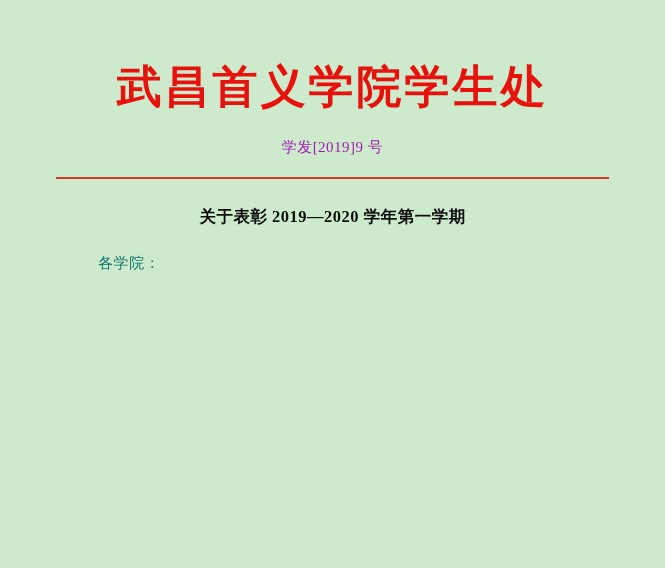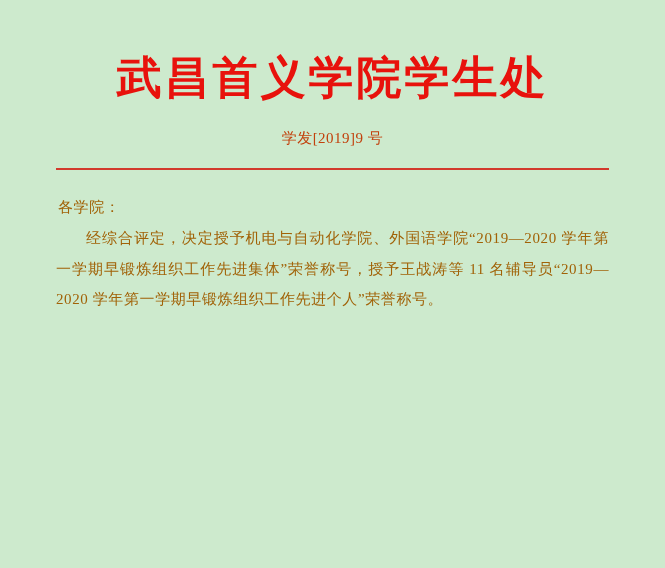--- a/index.html
+++ b/index.html
@@ -14,60 +14,61 @@
     overflow: hidden;
   }
   .page {
     position: relative;
     width: 665px;
     height: 568px;
     box-sizing: border-box;
     padding: 0 56px;
   }
   .org-title {
-    margin: 7px;
+    margin: 16px;
     padding-top: 44px;
     text-align: center;
     color: #e8120c;
     font-family: "DejaVu Serif", serif;
     font-weight: bold;
     font-size: 45px;
     letter-spacing: 3px;
     line-height: 1.2;
     white-space: nowrap;
   }
   .doc-number {
     margin-top: 24px;
     text-align: center;
     font-size: 15px;
-    color: #c2410c;
+    color: #a21caf;
     letter-spacing: 0.5px;
   }
   .red-rule {
     margin-top: 20px;
     height: 2px;
     background: #d23a2c;
     width: 100%;
   }
   .doc-heading {
     margin-top: 22px;
     text-align: center;
     font-size: 16.5px;
     font-weight: bold;
     color: #0d0d0d;
     line-height: 1.9;
     letter-spacing: 0.5px;
   }
   .body-block {
     margin-top: 16px;
     font-size: 15px;
-    color: #a16207;
+    color: #0f766e;
     line-height: 2.05;
     letter-spacing: 0.6px;
     text-align: justify;
+    margin-left: 40px;
   }
   .salutation {
     margin: 0 0 0 2px;
   }
   .para {
     margin: 0;
     text-indent: 2em;
   }
 </style>
 </head>
@@ -75,20 +76,20 @@
 
 <div class="page">
 
   <h1 class="org-title">武昌首义学院学生处</h1>
 
   <div class="doc-number">学发[2019]9 号</div>
 
   <div class="red-rule"></div>
 
   <div class="doc-heading">
+    <div>关于表彰 2019—2020 学年第一学期</div>
   </div>
 
   <div class="body-block">
     <p class="salutation">各学院：</p>
-    <p class="para">经综合评定，决定授予机电与自动化学院、外国语学院“2019—2020 学年第一学期早锻炼组织工作先进集体”荣誉称号，授予王战涛等 11 名辅导员“2019—2020 学年第一学期早锻炼组织工作先进个人”荣誉称号。</p>
   </div>
 
 </div>
 
 </body></html>

